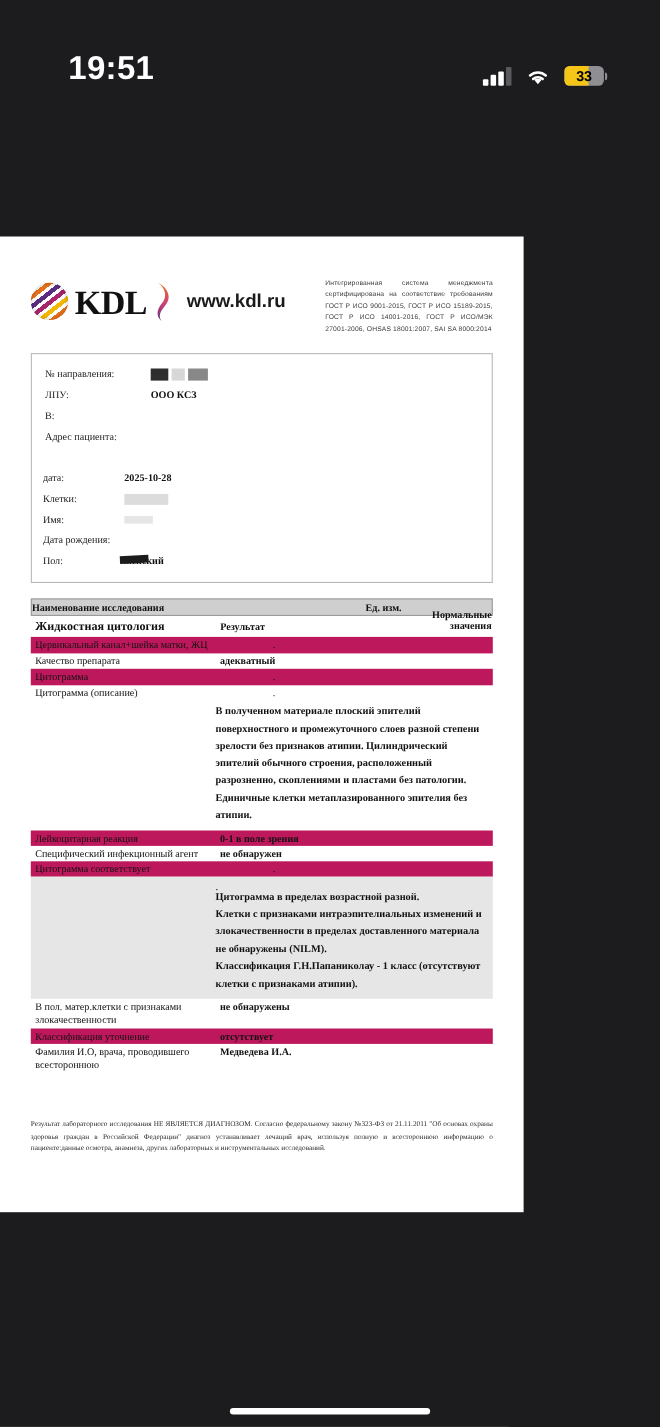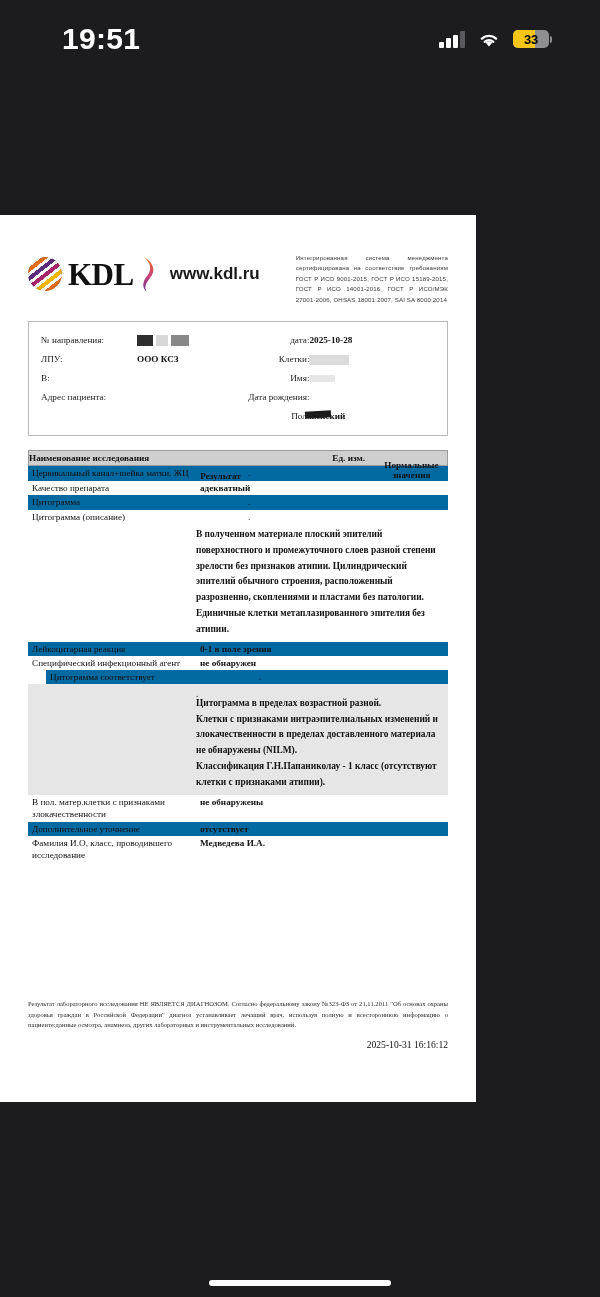--- a/index.html
+++ b/index.html
@@ -6,21 +6,21 @@
   html, body {
     width: 600px; height: 1297px;
     background: #1c1c1e;
     font-family: "Liberation Sans", sans-serif;
     overflow: hidden;
   }
 
   
   .statusbar {
     position: absolute; top: 0; left: 0; width: 600px; height: 78px;
-    display: flex; align-items: center; justify-content: space-between;
+    display: flex; align-items: flex-end; justify-content: space-between;
     padding: 0 48px 0 62px;
   }
   .status-time {
     color: #ffffff; font-size: 30px; font-weight: 600;
     letter-spacing: 0.3px; line-height: 1;
   }
   .status-right { display: flex; align-items: center; gap: 13px; }
 
   .signal { display: flex; align-items: flex-end; gap: 2.5px; height: 17px; }
   .signal i { width: 4.5px; background: #ffffff; border-radius: 1px; display: block; }
@@ -96,28 +96,28 @@
     font-size: 6.1px; line-height: 1.72; color: #3a3a3a;
     text-align: justify; text-align-last: left;
     letter-spacing: 0.15px;
   }
 
   
   .patient-box {
     margin: 16px 8px 0 8px;
     border: 1px solid #b9b9b9;
     display: flex;
-    font-size: 9.2px; line-height: 1;
+    font-size: 9.2px; line-height: 1; flex-direction: column;
   }
   .pcol { padding: 9px 0 9px 0; }
   .pcol.left { width: 47%; border-right: 0; padding-left: 12px; }
   .pcol.right { width: 53%; padding-left: 10px; }
   .prow { display: flex; align-items: center; height: 19px; }
   .plabel { color: #222; width: 96px; flex: 0 0 auto; }
-  .pcol.right .plabel { width: 74px; text-align: right; }
+  .pcol.right .plabel { width: 74px; }
   .pvalue { font-weight: 700; color: #111; font-size: 9.2px; }
   .redact-group { display: flex; align-items: center; gap: 3px; }
   .rb { height: 11px; display: block; }
   .rb.dark { width: 16px; background: #2e2e2e; }
   .rb.mid  { width: 12px; background: #d7d7d7; }
   .rb.gray { width: 18px; background: #888888; }
   .rb.light { width: 40px; height: 10px; background: #dcdcdc; }
   .rb.light2 { width: 26px; height: 7px; background: #e6e6e6; }
   .sex-wrap { position: relative; display: inline-block; }
   .sex-bar {
@@ -128,28 +128,28 @@
 
   
   .table { margin: 14px 8px 0 8px; font-size: 9.2px; color: #111; }
   .thead {
     background: #cfcfcf; border: 1px solid #9a9a9a;
     display: flex; font-weight: 700; height: 16px; align-items: center;
   }
   .thead .c1 { width: 40%; text-align: left; }
   .thead .c2 { width: 30%; text-align: left; padding-left: 4px; margin-top: 36px; }
   .thead .c3 { width: 13%; text-align: center; }
-  .thead .c4 { width: 17%; text-align: center; margin-top: 24px; }
+  .thead .c4 { width: 17%; text-align: right; margin-top: 24px; }
 
   .section-title {
     font-weight: 700; font-size: 11px; padding: 4px 0 3px 4px;
     background: #ffffff;
   }
   .row { display: flex; align-items: flex-start; min-height: 13px; padding: 1px 0; }
-  .row.shaded { background: #0369a1; }
+  .row.shaded { background: #be185d; }
   .row .name { width: 40%; padding-left: 4px; line-height: 1.35; }
   .row .val  { width: 60%; padding-left: 4px; font-weight: 700; line-height: 1.35; }
   .row .val.dot { font-weight: 400; padding-left: 52px; }
   .block {
     padding: 3px 0 4px 0; line-height: 1.68; font-weight: 700;
     font-size: 9.4px;
   }
   .block .dotline { font-weight: 400; padding-left: 40%; height: 9px; }
   .block p { padding-left: 40%; padding-right: 8px; }
   .block.shaded { background: #e6e6e6; }
@@ -284,20 +284,21 @@
 
   <div class="table">
 
     <div class="thead">
       <div class="c1">Наименование исследования</div>
       <div class="c2">Результат</div>
       <div class="c3">Ед. изм.</div>
       <div class="c4">Нормальные значения</div>
     </div>
 
+    <div class="section-title">Жидкостная цитология</div>
 
     <div class="row shaded">
       <div class="name">Цервикальный канал+шейка матки, ЖЦ</div>
       <div class="val dot">.</div>
     </div>
 
     <div class="row">
       <div class="name">Качество препарата</div>
       <div class="val">адекватный</div>
     </div>
@@ -319,49 +320,48 @@
     <div class="row shaded">
       <div class="name">Лейкоцитарная реакция</div>
       <div class="val">0-1 в поле зрения</div>
     </div>
 
     <div class="row">
       <div class="name">Специфический инфекционный агент</div>
       <div class="val">не обнаружен</div>
     </div>
 
-    <div class="row shaded" style="padding-bottom:0;margin-left:18px;">
+    <div class="row shaded" style="padding-bottom:0;">
       <div class="name">Цитограмма соответствует</div>
       <div class="val dot">.</div>
     </div>
 
     <div class="block shaded">
       <div class="dotline">.</div>
       <p>Цитограмма в пределах возрастной разной.</p>
       <p>Клетки с признаками интраэпителиальных изменений и злокачественности в пределах доставленного материала не обнаружены (NILM).</p>
       <p>Классификация Г.Н.Папаниколау - 1 класс (отсутствуют клетки с признаками атипии).</p>
     </div>
 
     <div class="row">
       <div class="name">В пол. матер.клетки с признаками злокачественности</div>
       <div class="val">не обнаружены</div>
     </div>
 
     <div class="row shaded">
-      <div class="name">Дополнительное уточнение</div>
+      <div class="name">Классификация уточнение</div>
       <div class="val">отсутствует</div>
     </div>
 
     <div class="row">
-      <div class="name">Фамилия И.О, класс, проводившего исследование</div>
+      <div class="name">Фамилия И.О, врача, проводившего всестороннюю</div>
       <div class="val">Медведева И.А.</div>
     </div>
 
   </div>
 
   <div class="footer">
     <div class="disclaimer">Результат лабораторного исследования НЕ ЯВЛЯЕТСЯ ДИАГНОЗОМ. Согласно федеральному закону №323-ФЗ от 21.11.2011 "Об основах охраны здоровья граждан в Российской Федерации" диагноз устанавливает лечащий врач, используя полную и всестороннюю информацию о пациенте:данные осмотра, анамнеза, других лабораторных и инструментальных исследований.</div>
-    <div class="timestamp">2025-10-31 16:16:12</div>
   </div>
 
 </div>
 
 <div class="home-indicator"></div>
 
 </body></html>

